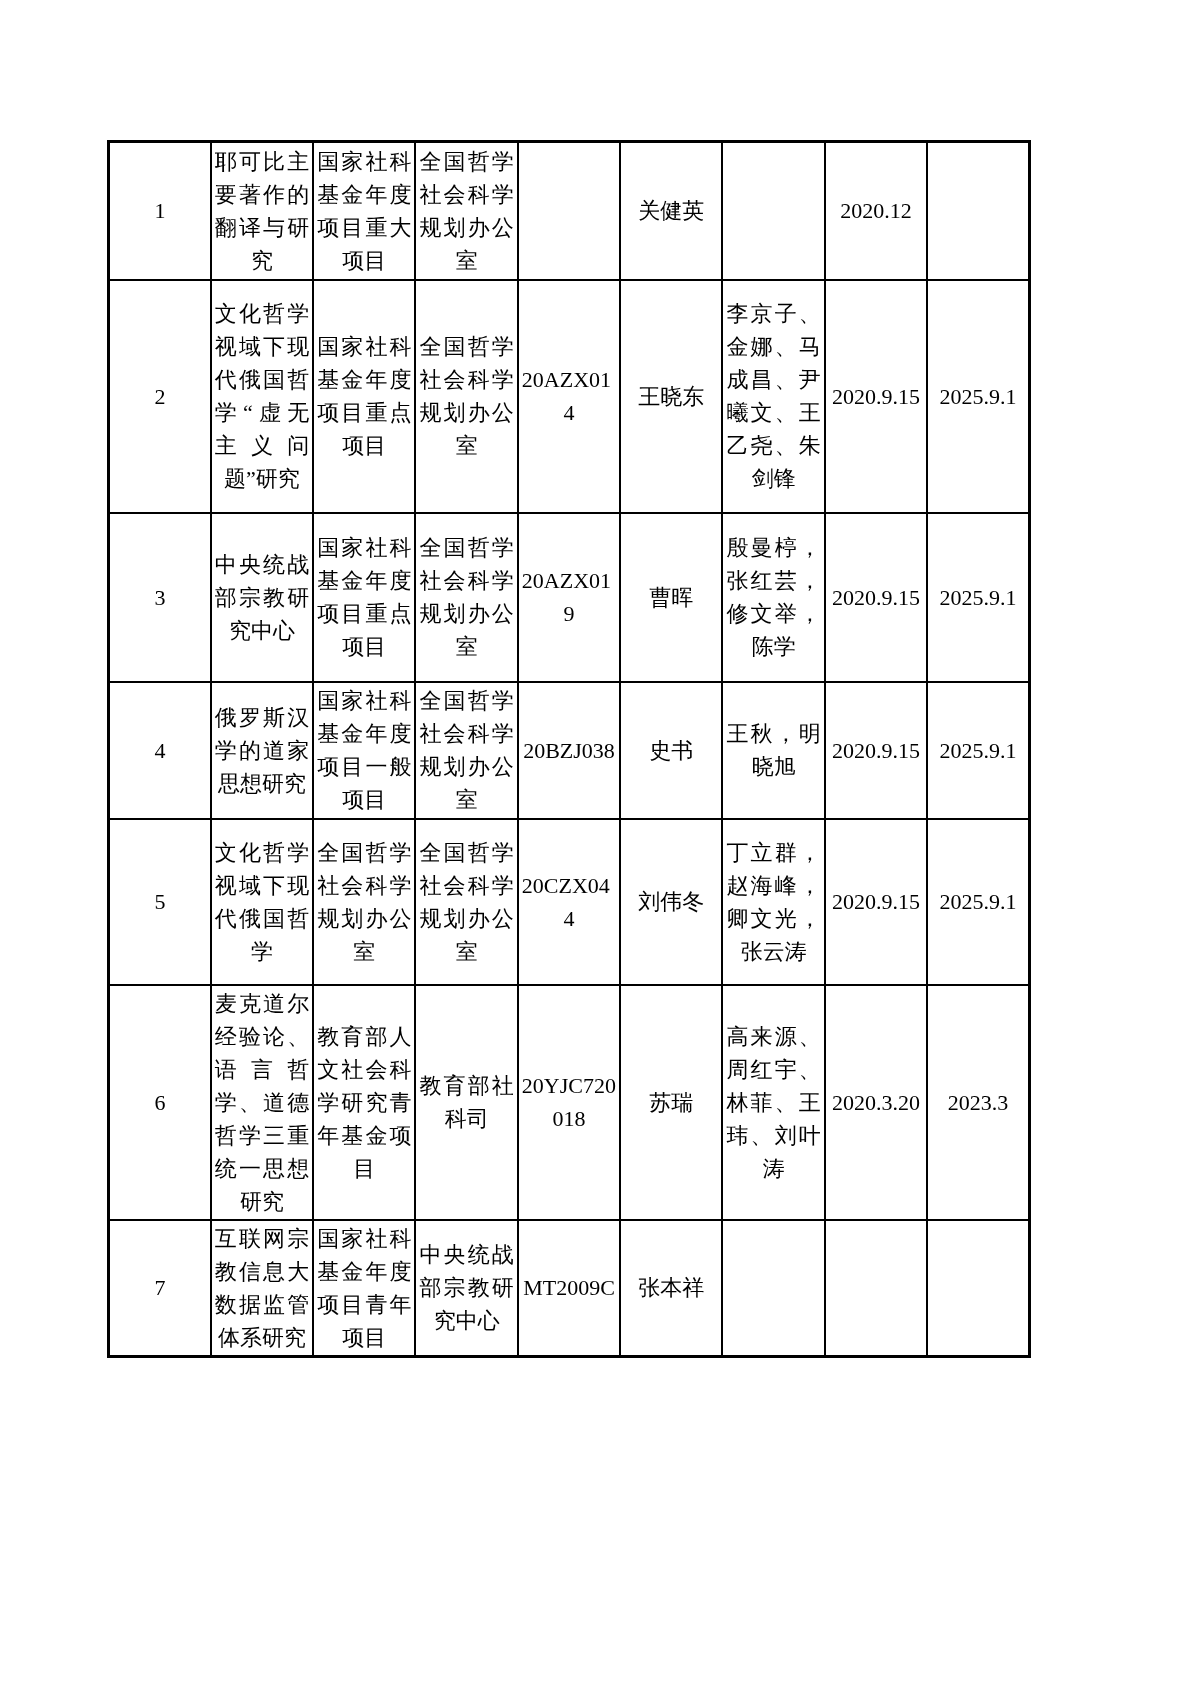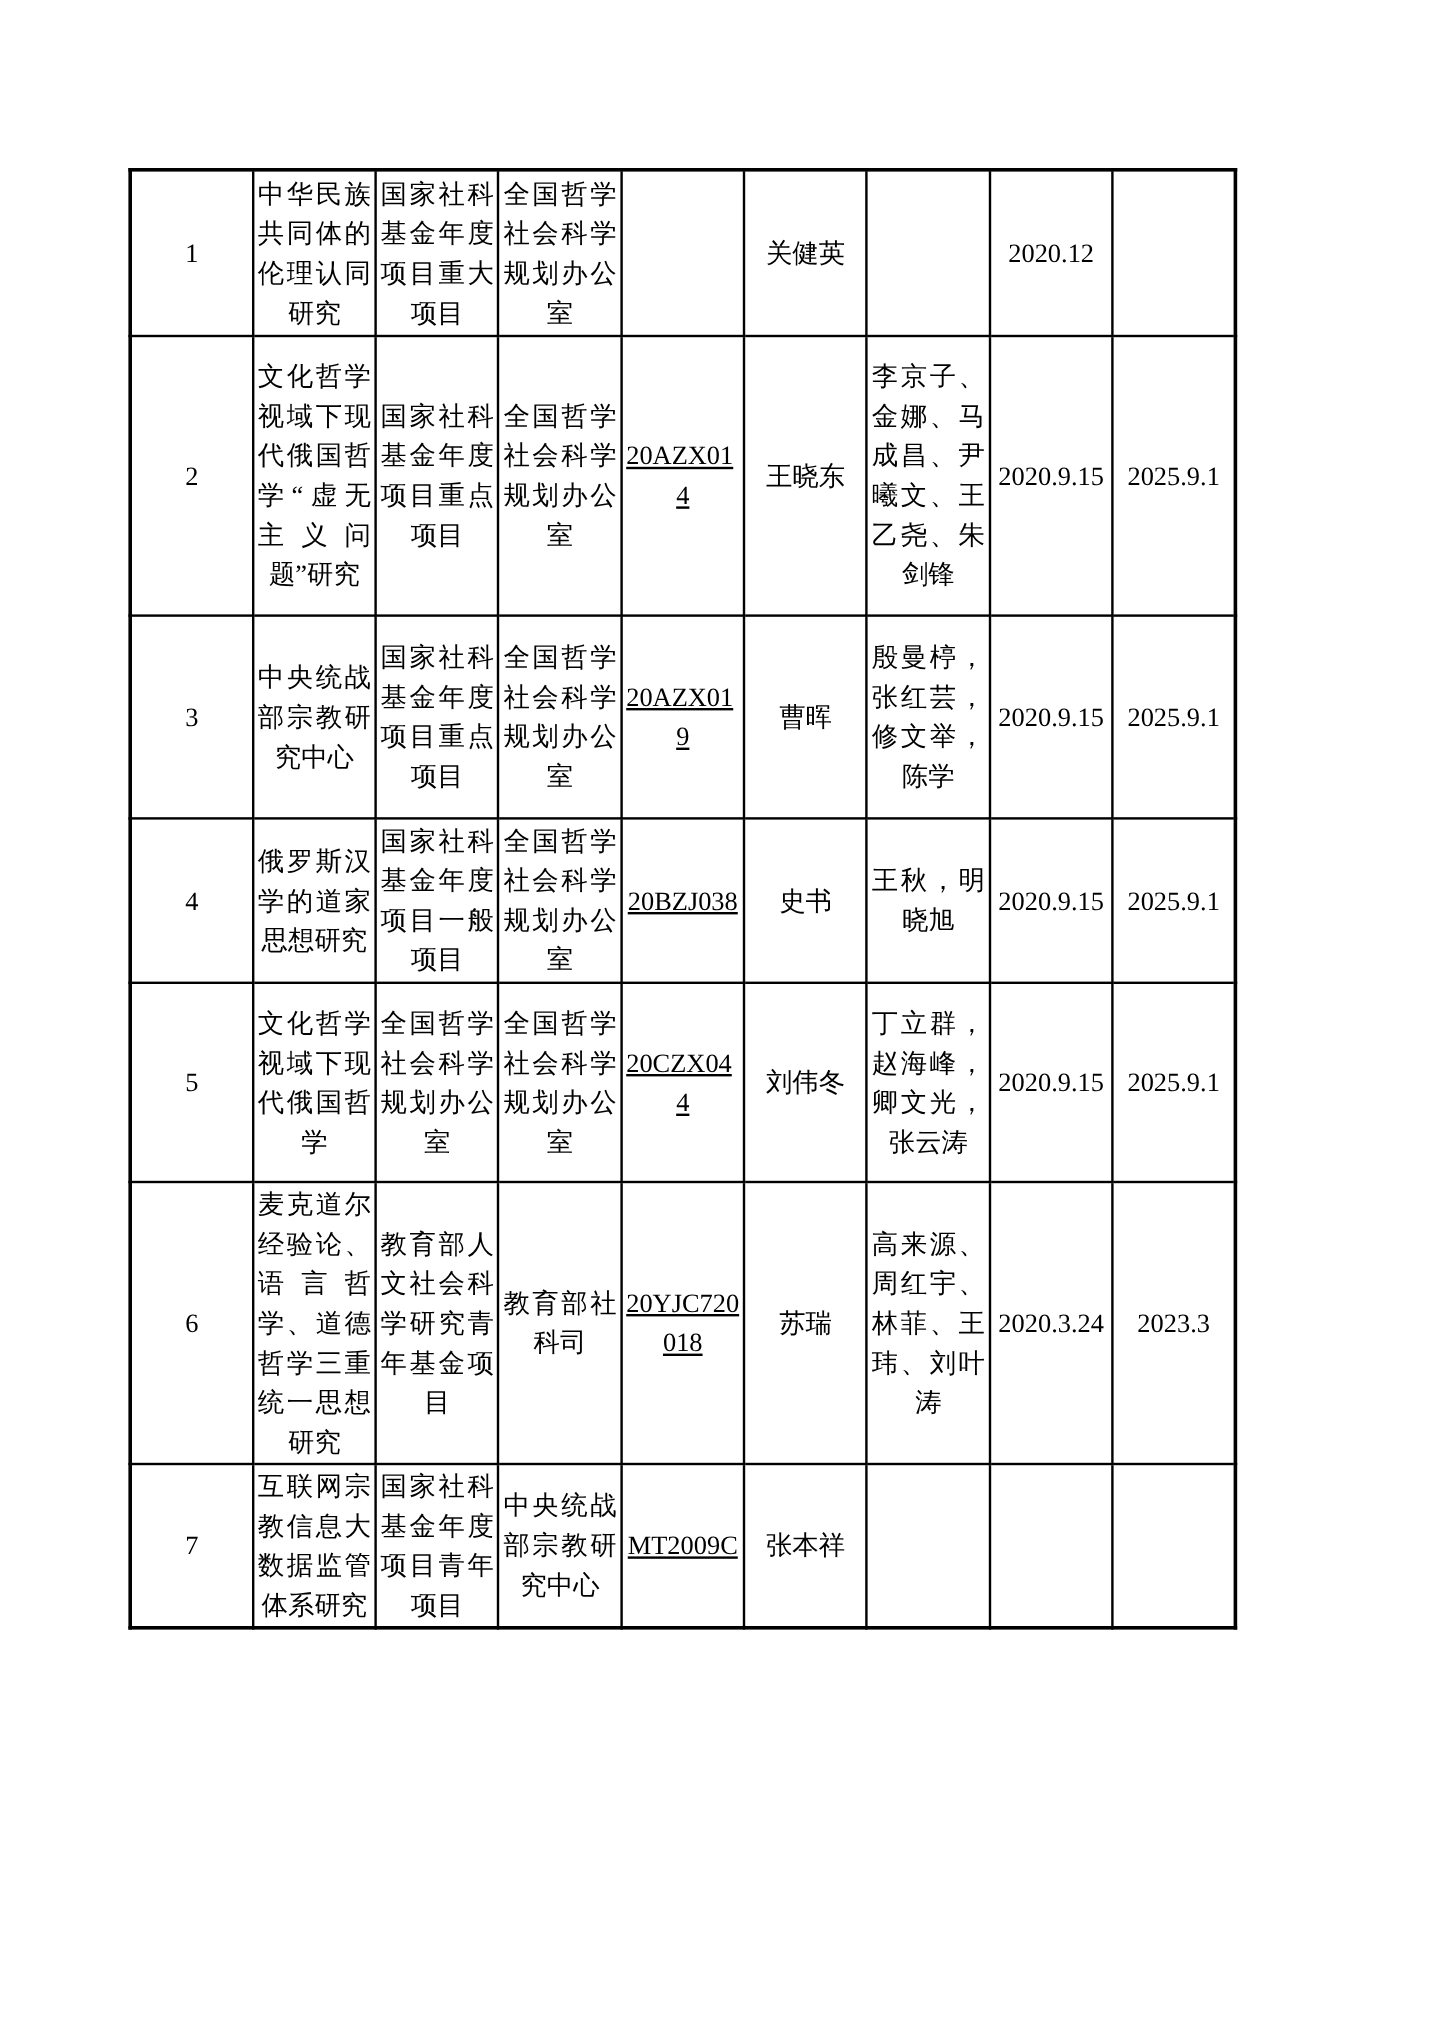--- a/index.html
+++ b/index.html
@@ -44,21 +44,21 @@
   
   tbody tr:nth-child(1) { height: 138px; }
   tbody tr:nth-child(2) { height: 233px; }
   tbody tr:nth-child(3) { height: 169px; }
   tbody tr:nth-child(4) { height: 137px; }
   tbody tr:nth-child(5) { height: 166px; }
   tbody tr:nth-child(6) { height: 235px; }
   tbody tr:nth-child(7) { height: 137px; }
 
   td.f-index { font-size: 19px; }
-  td.f-project_no { font-size: 21px; word-break: break-all; text-decoration: underline; }
+  td.f-project_no { font-size: 21px; word-break: break-all; }
   td.f-start_date, td.f-end_date { font-size: 19px; font-family: Liberation Serif, serif; }
 </style>
 </head>
 <body>
 
 <div class="page">
   <table class="projects-table">
     <colgroup>
       <col>
         <col>
@@ -66,21 +66,21 @@
         <col>
         <col>
         <col>
         <col>
         <col>
         <col>
     </colgroup>
     <tbody id="table-body">
         <tr>
     <td class="f-index">1</td>
-    <td class="f-title">中华民族共同体的伦理认同研究</td>
+    <td class="f-title">耶可比主要著作的翻译与研究</td>
     <td class="f-category">国家社科基金年度项目重大项目</td>
     <td class="f-approver">全国哲学社会科学规划办公室</td>
     <td class="f-project_no"></td>
     <td class="f-leader">关健英</td>
     <td class="f-members"></td>
     <td class="f-start_date">2020.12</td>
     <td class="f-end_date"></td>
   </tr>
         <tr>
     <td class="f-index">2</td>
@@ -127,21 +127,21 @@
     <td class="f-end_date">2025.9.1</td>
   </tr>
         <tr>
     <td class="f-index">6</td>
     <td class="f-title">麦克道尔经验论、语言哲学、道德哲学三重统一思想研究</td>
     <td class="f-category">教育部人文社会科学研究青年基金项目</td>
     <td class="f-approver">教育部社科司</td>
     <td class="f-project_no">20YJC720018</td>
     <td class="f-leader">苏瑞</td>
     <td class="f-members">高来源、周红宇、林菲、王玮、刘叶涛</td>
-    <td class="f-start_date">2020.3.24</td>
+    <td class="f-start_date">2020.3.20</td>
     <td class="f-end_date">2023.3</td>
   </tr>
         <tr>
     <td class="f-index">7</td>
     <td class="f-title">互联网宗教信息大数据监管体系研究</td>
     <td class="f-category">国家社科基金年度项目青年项目</td>
     <td class="f-approver">中央统战部宗教研究中心</td>
     <td class="f-project_no">MT2009C</td>
     <td class="f-leader">张本祥</td>
     <td class="f-members"></td>

